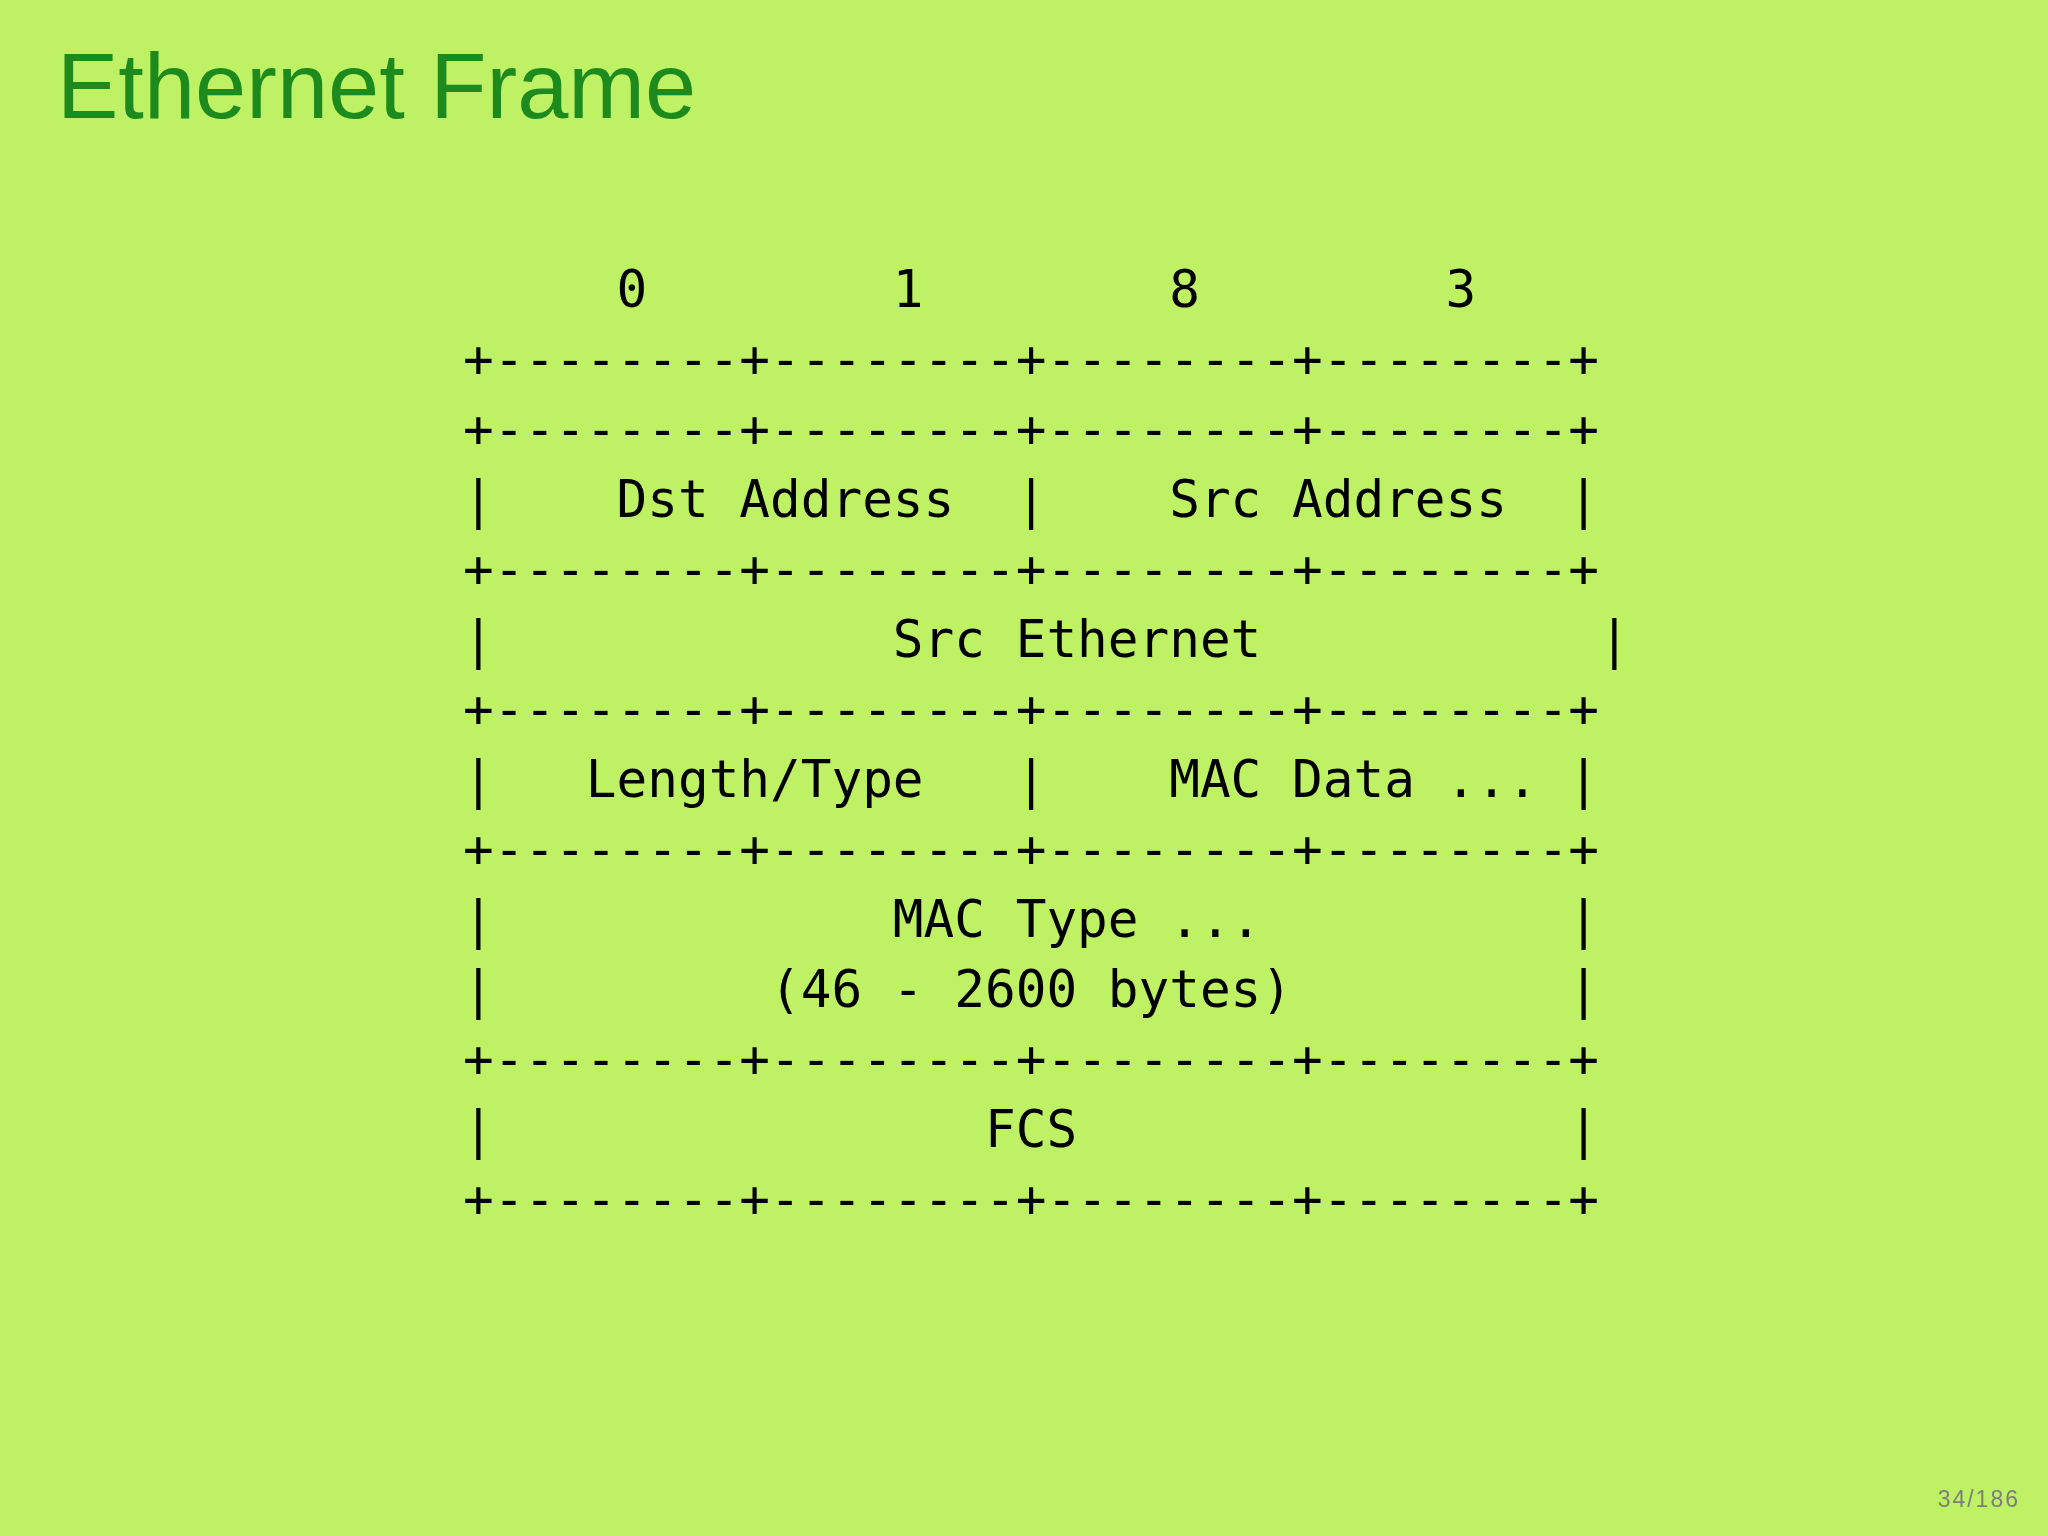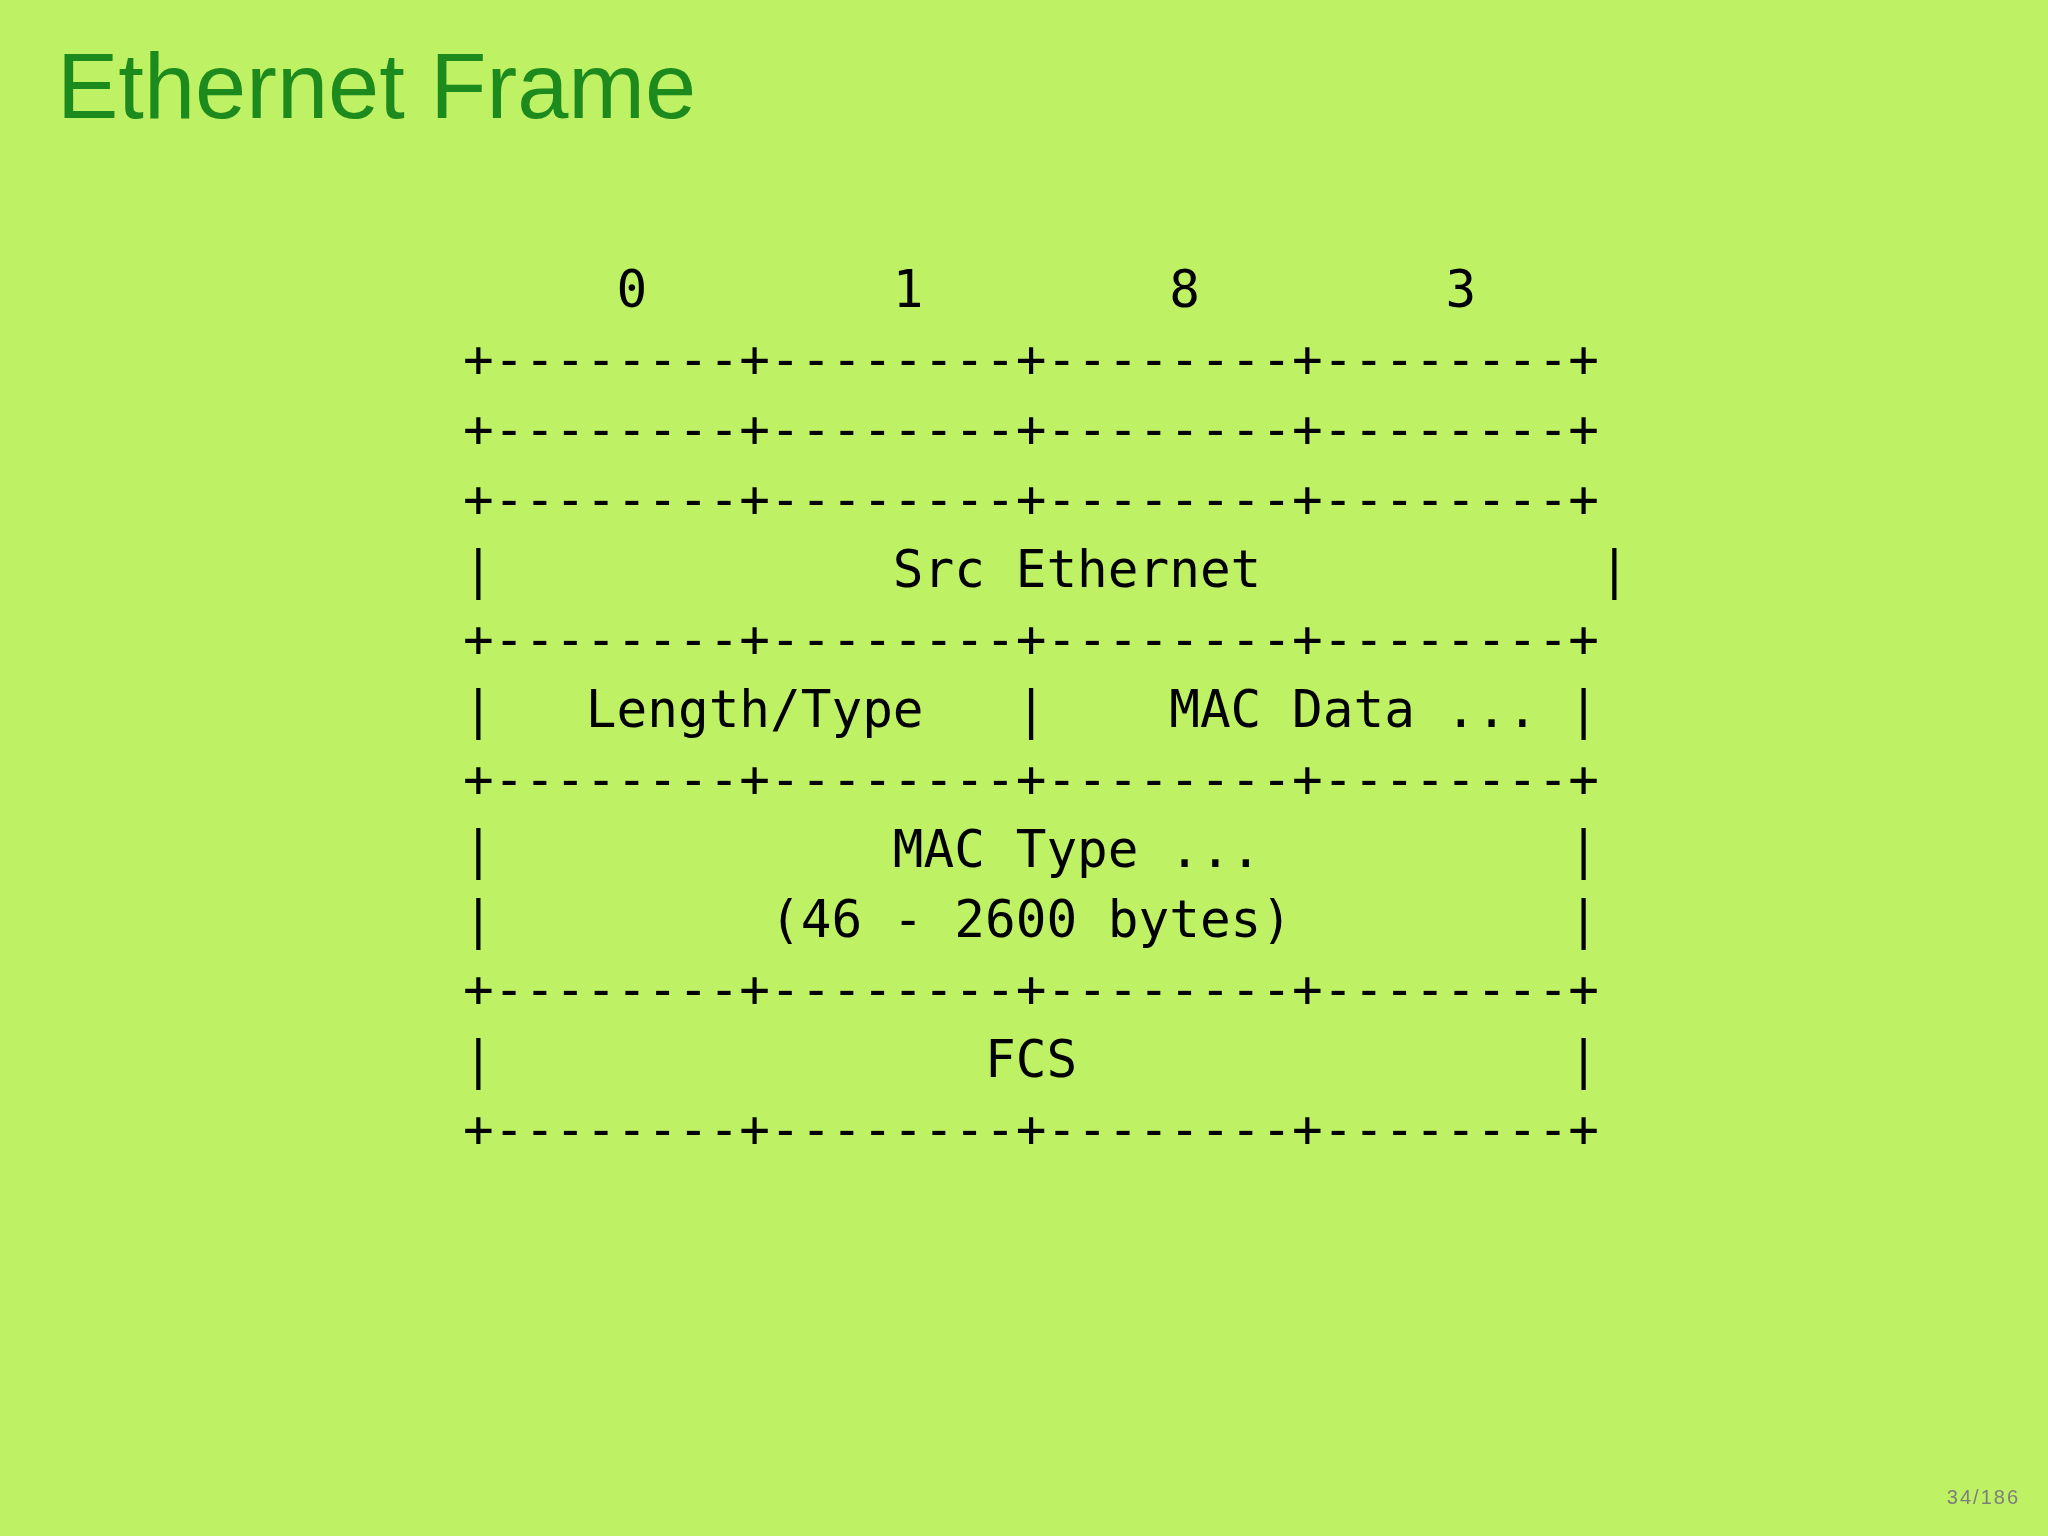--- a/index.html
+++ b/index.html
@@ -38,35 +38,36 @@
   }
   .diagram .ln {
     white-space: pre;
     height: 70px;
   }
   .page-number {
     position: absolute;
     right: 28px;
     top: 1486px;
     font-family: "Liberation Sans", sans-serif;
-    font-size: 20px;
+    font-size: 23px;
     letter-spacing: 2px;
     color: #7d7d7d;
   }
 </style>
 </head>
 <body>
 
 <div class="slide">
   <h1 class="slide-title">Ethernet Frame</h1>
 
   <div class="diagram">
       <div class="ln">     0        1        8        3</div>
       <div class="ln">+--------+--------+--------+--------+</div>
       <div class="ln">+--------+--------+--------+--------+</div>
+      <div class="ln">|    Dst Address  |    Src Address  |</div>
       <div class="ln">+--------+--------+--------+--------+</div>
       <div class="ln">|             Src Ethernet           |</div>
       <div class="ln">+--------+--------+--------+--------+</div>
       <div class="ln">|   Length/Type   |    MAC Data ... |</div>
       <div class="ln">+--------+--------+--------+--------+</div>
       <div class="ln">|             MAC Type ...          |</div>
       <div class="ln">|         (46 - 2600 bytes)         |</div>
       <div class="ln">+--------+--------+--------+--------+</div>
       <div class="ln">|                FCS                |</div>
       <div class="ln">+--------+--------+--------+--------+</div>

